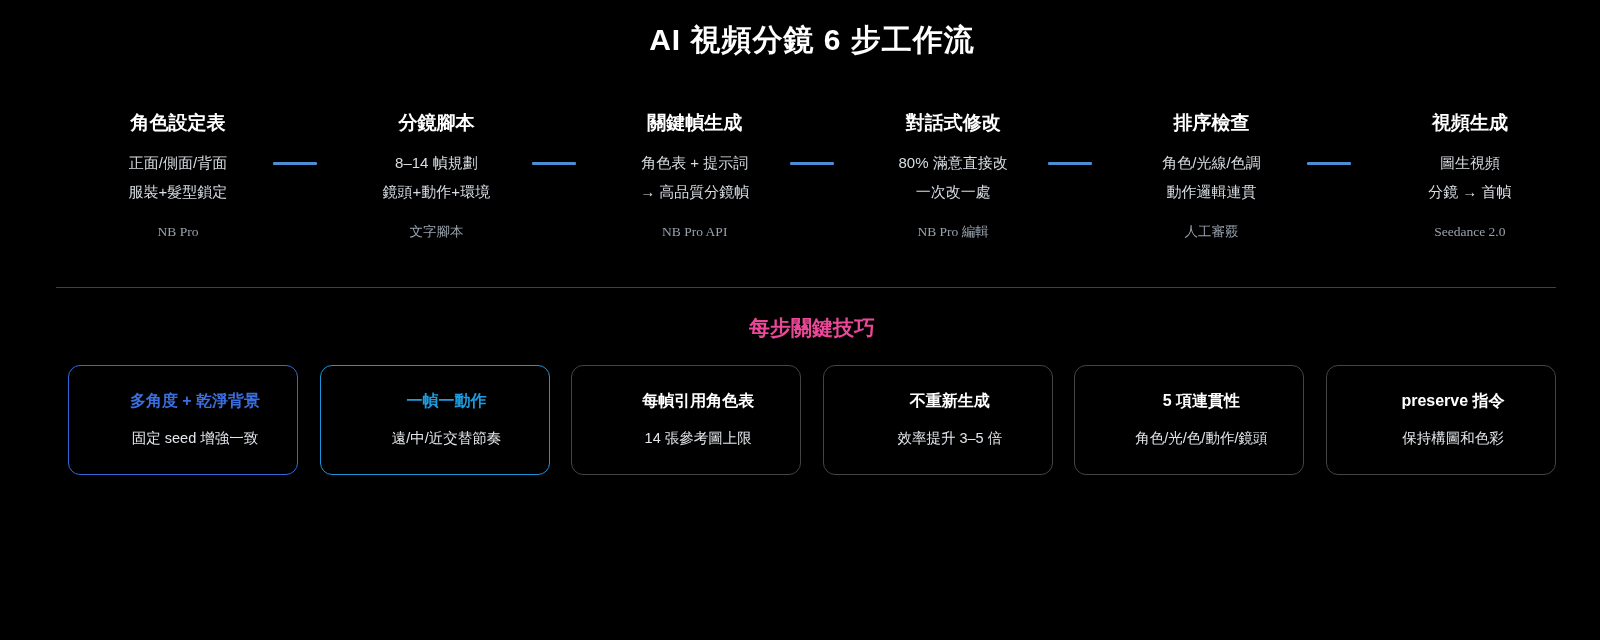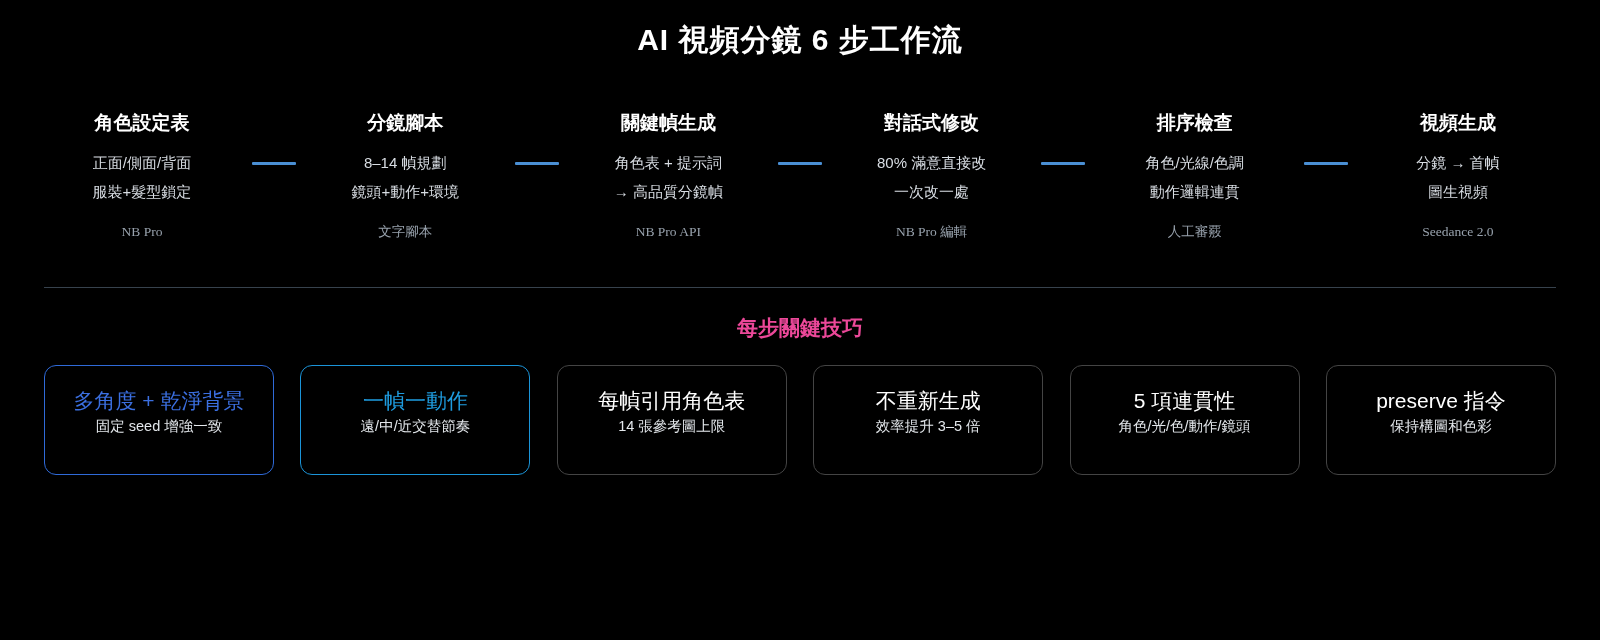--- a/index.html
+++ b/index.html
@@ -1,15 +1,15 @@
 <!DOCTYPE html>
 <html><head>
 <meta charset="utf-8">
 <style>
-  * { box-sizing: border-box; }
+  * { box-sizing: border-box; padding-left: 12px; }
   html, body {
     margin: 0;
     padding: 0;
     background: #000000;
     width: 1600px;
     height: 640px;
     overflow: hidden;
   }
   body {
     font-family: "Liberation Sans", "DejaVu Sans", sans-serif;
@@ -104,24 +104,24 @@
     height: 110px;
     border: 1.6px solid #444;
     border-radius: 12px;
     background: #000000;
     display: flex;
     flex-direction: column;
     align-items: center;
     padding-top: 24px;
   }
   .card-title {
-    font-size: 21px;
-    font-weight: normal;
+    font-size: 16px;
+    font-weight: bold;
     line-height: 22px;
-    margin-bottom: 4px;
+    margin-bottom: 16px;
     white-space: nowrap;
   }
   .card-sub {
     font-size: 14.5px;
     color: #e3e7eb;
     line-height: 20px;
     white-space: nowrap;
   }
 
   
@@ -182,22 +182,22 @@
       <div class="step-title">排序檢查</div>
       <div class="step-line">角色/光線/色調</div>
       <div class="step-line">動作邏輯連貫</div>
       <div class="step-tool">人工審覈</div>
     </div>
 
     <div class="connector" style="background: rgb(74, 143, 212);"></div>
 
     <div class="step">
       <div class="step-title">視頻生成</div>
+      <div class="step-line">圖生視頻</div>
       <div class="step-line">分鏡 → 首幀</div>
-      <div class="step-line">圖生視頻</div>
       <div class="step-tool">Seedance 2.0</div>
     </div>
 
   </div>
 
   <div class="divider"></div>
 
   <div class="tips-heading">每步關鍵技巧</div>
 
   <div class="cards">

